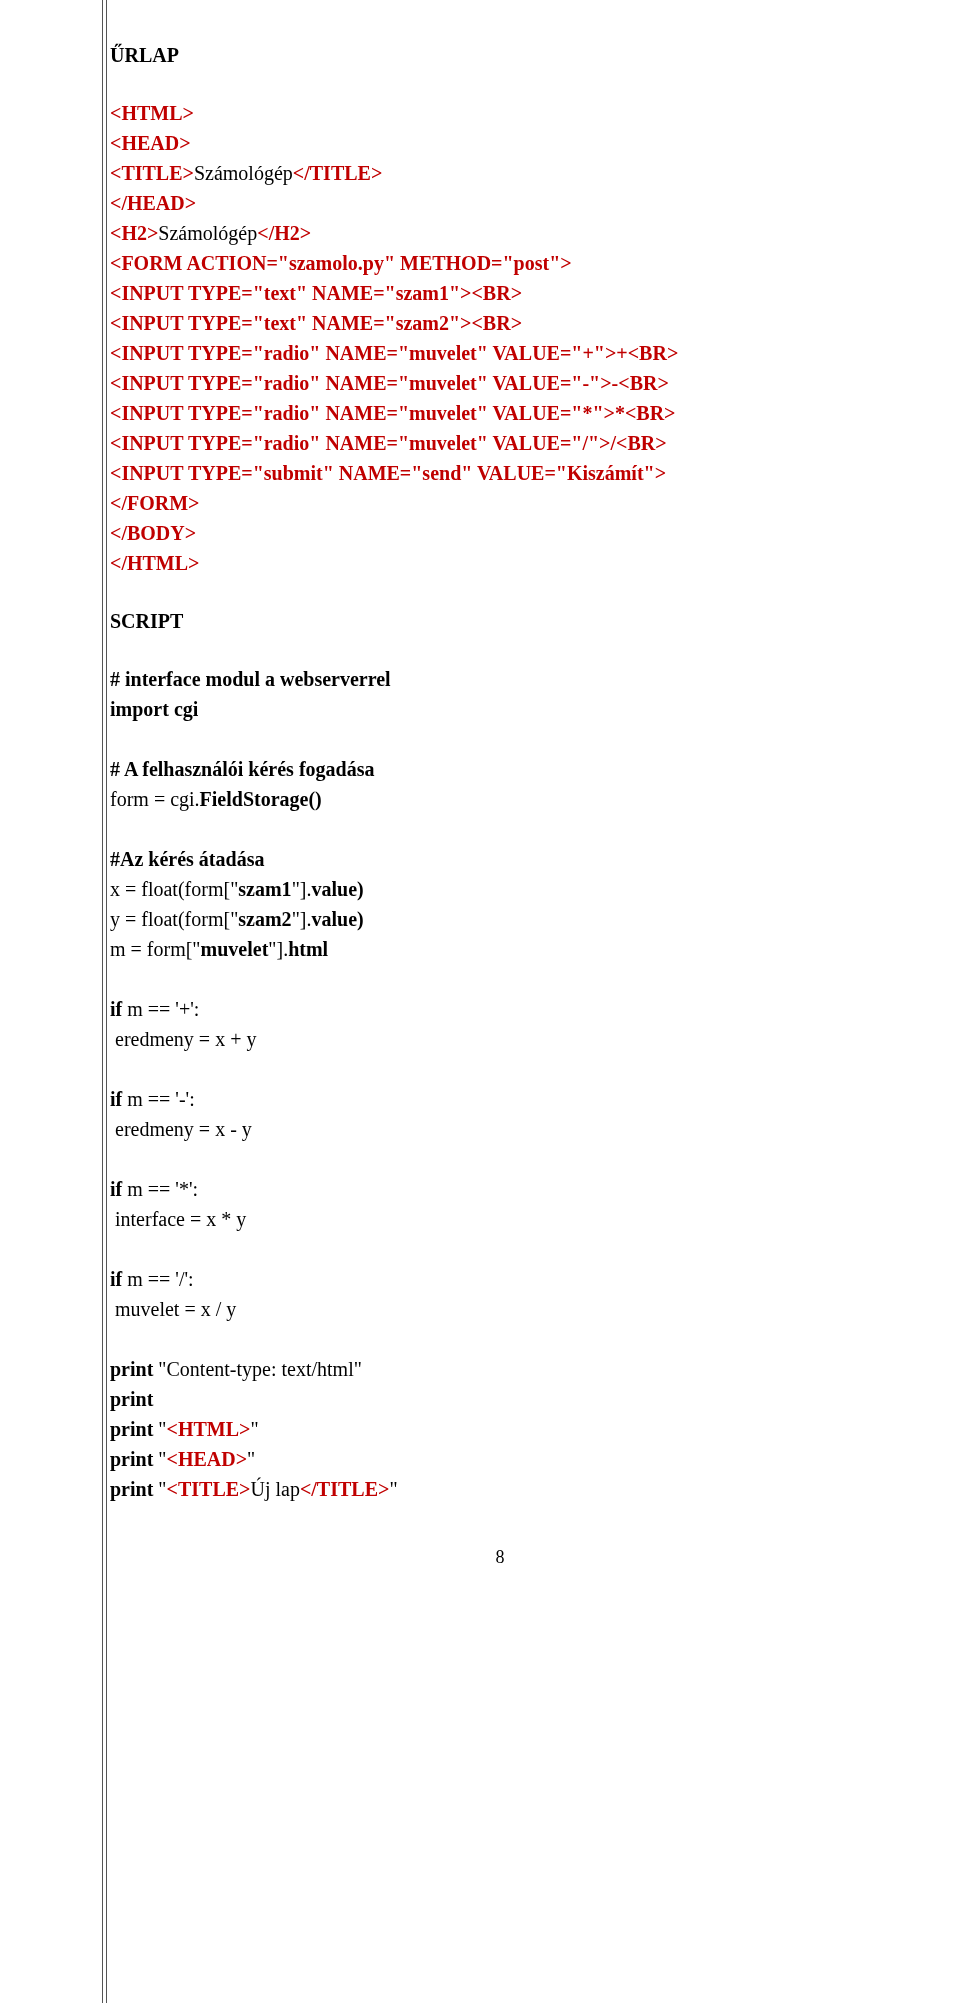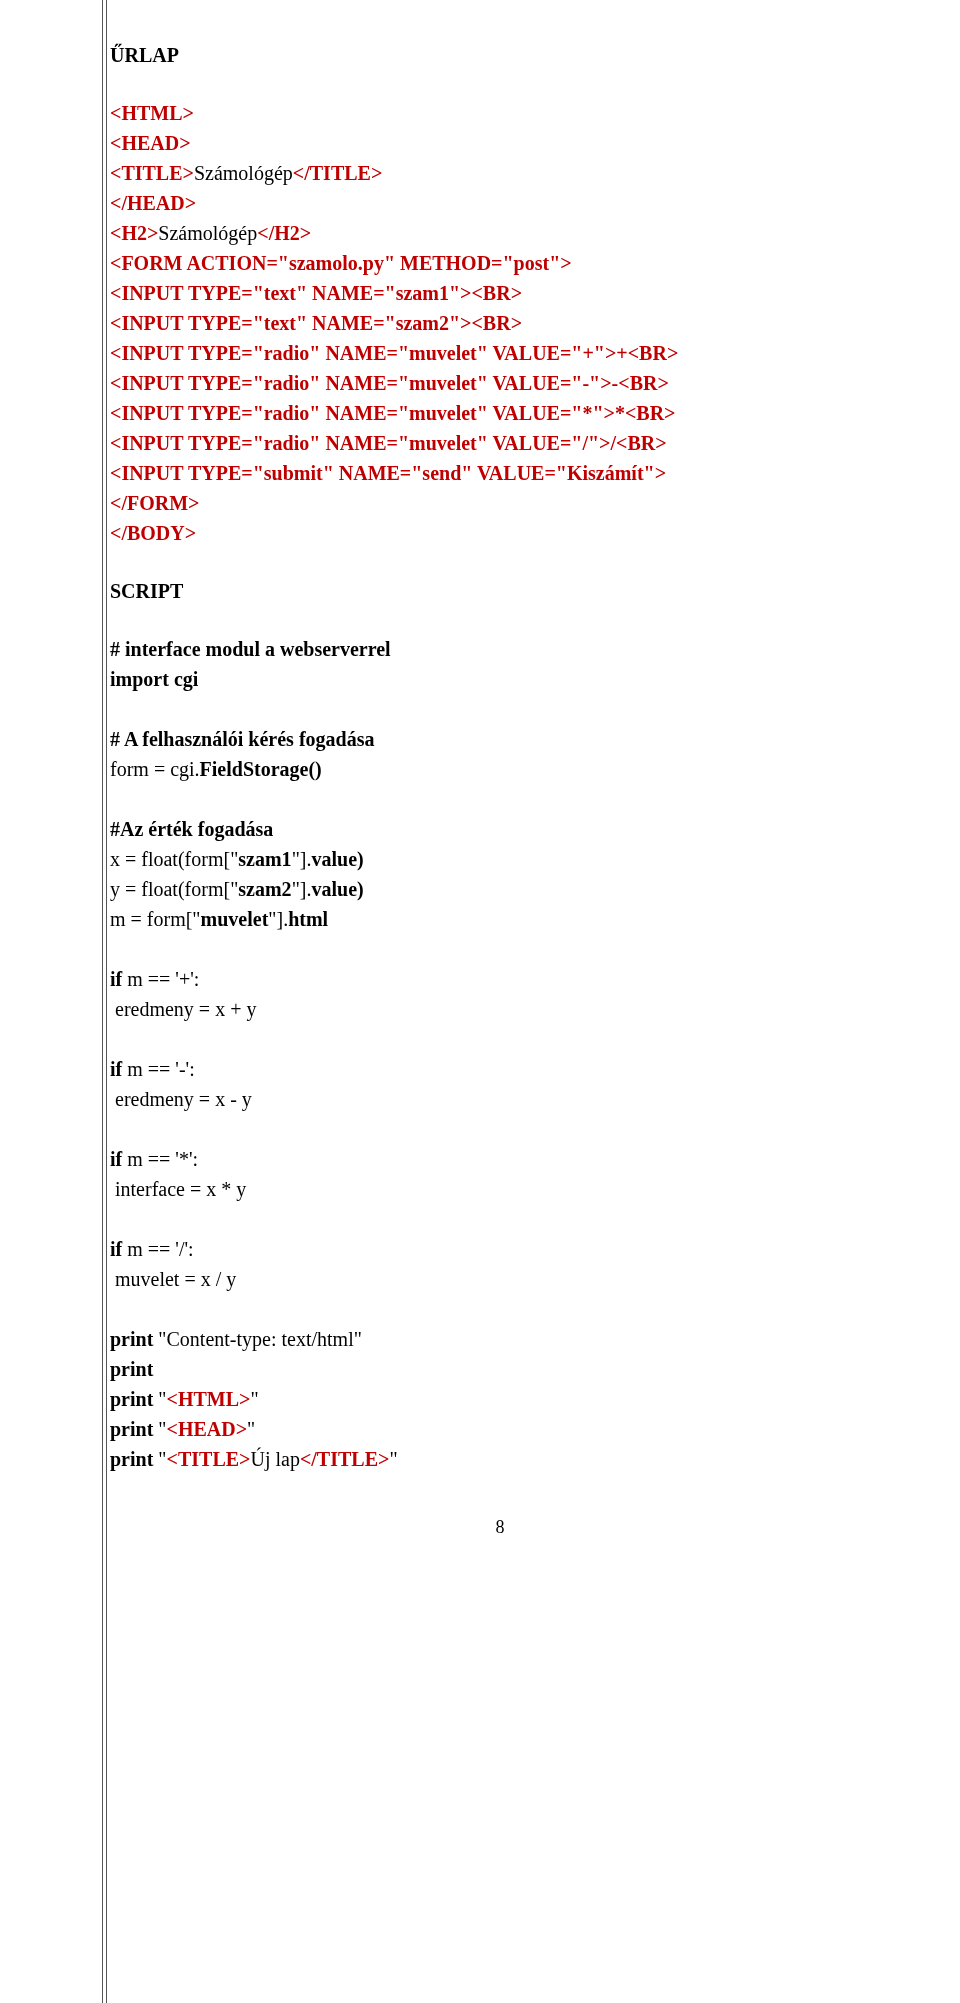--- a/index.html
+++ b/index.html
@@ -63,32 +63,33 @@
     <span class="line red b">&lt;FORM ACTION="szamolo.py" METHOD="post"&gt;</span>
     <span class="line red b">&lt;INPUT TYPE="text" NAME="szam1"&gt;&lt;BR&gt;</span>
     <span class="line red b">&lt;INPUT TYPE="text" NAME="szam2"&gt;&lt;BR&gt;</span>
     <span class="line red b">&lt;INPUT TYPE="radio" NAME="muvelet" VALUE="+"&gt;+&lt;BR&gt;</span>
     <span class="line red b">&lt;INPUT TYPE="radio" NAME="muvelet" VALUE="-"&gt;-&lt;BR&gt;</span>
     <span class="line red b">&lt;INPUT TYPE="radio" NAME="muvelet" VALUE="*"&gt;*&lt;BR&gt;</span>
     <span class="line red b">&lt;INPUT TYPE="radio" NAME="muvelet" VALUE="/"&gt;/&lt;BR&gt;</span>
     <span class="line red b">&lt;INPUT TYPE="submit" NAME="send" VALUE="Kiszámít"&gt;</span>
     <span class="line red b">&lt;/FORM&gt;</span>
     <span class="line red b">&lt;/BODY&gt;</span>
+    <span class="line red b">&lt;/HTML&gt;</span>
   </div>
 
   <div class="heading">SCRIPT</div>
 
   <div class="code-block">
     <span class="line b"># interface modul a webserverrel</span>
     <span class="line b">import cgi</span>
     <span class="line">&nbsp;</span>
     <span class="line b"># A felhasználói kérés fogadása</span>
     <span class="line"><span>form = cgi.</span><span class="b">FieldStorage()</span></span>
     <span class="line">&nbsp;</span>
-    <span class="line b">#Az érték fogadása</span>
+    <span class="line b">#Az kérés átadása</span>
     <span class="line"><span>x = float(form["</span><span class="b">szam1</span><span>"].</span><span class="b">value)</span></span>
     <span class="line"><span>y = float(form["</span><span class="b">szam2</span><span>"].</span><span class="b">value)</span></span>
     <span class="line"><span>m = form["</span><span class="b">muvelet</span><span>"].</span><span class="b">html</span></span>
     <span class="line">&nbsp;</span>
     <span class="line"><span class="b">if</span><span> m == '+':</span></span>
     <span class="line"> eredmeny = x + y</span>
     <span class="line">&nbsp;</span>
     <span class="line"><span class="b">if</span><span> m == '-':</span></span>
     <span class="line"> eredmeny = x - y</span>
     <span class="line">&nbsp;</span>

